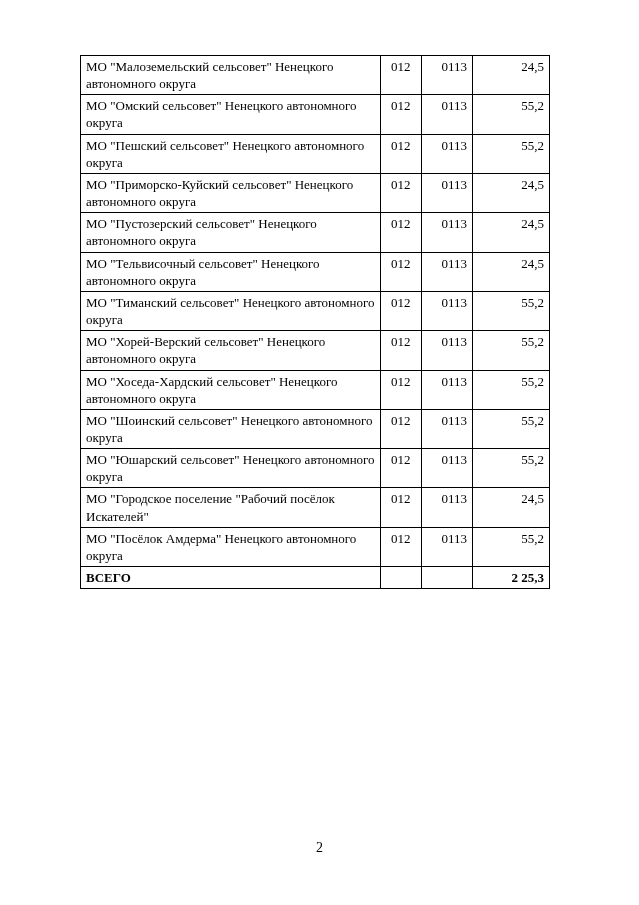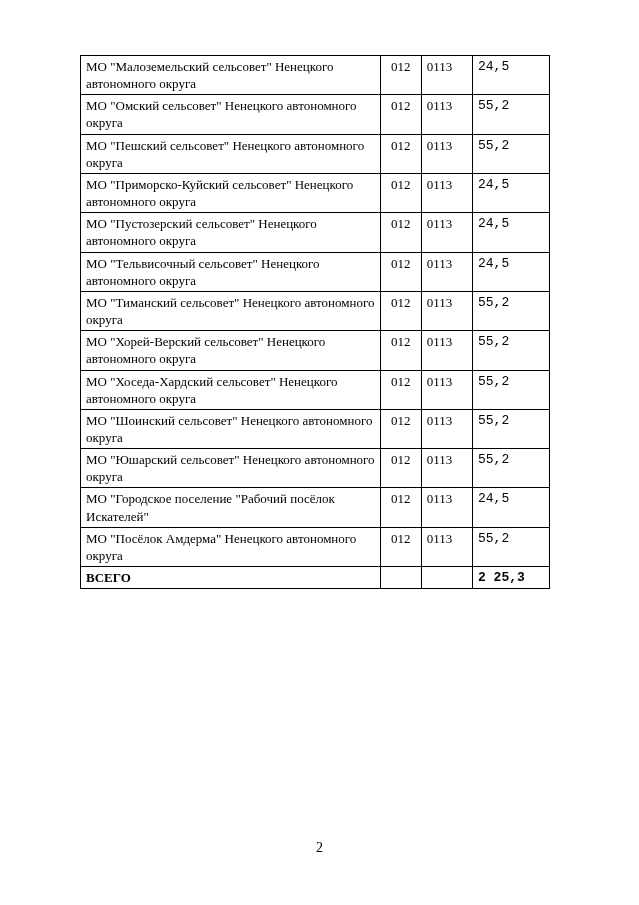--- a/index.html
+++ b/index.html
@@ -24,22 +24,22 @@
   table.report td {
     border: 1px solid #000;
     font-size: 13px;
     line-height: 1.32;
     padding: 2px 5px;
     vertical-align: top;
     box-sizing: border-box;
   }
   td.name { width: 292px; }
   td.code { width: 40px; text-align: center; vertical-align: bottom; padding-bottom: 4px; }
-  td.section { width: 50px; text-align: left; vertical-align: bottom; padding-bottom: 4px; }
-  td.amount { width: 75px; vertical-align: bottom; padding-bottom: 4px; padding-right: 7px; font-family: Liberation Mono, monospace; }
+  td.section { width: 50px; text-align: right; vertical-align: bottom; padding-bottom: 4px; }
+  td.amount { width: 75px; text-align: right; vertical-align: bottom; padding-bottom: 4px; padding-right: 7px; }
   tr.data-row td.name { height: 36px; }
   tr.total-row td { font-weight: bold; }
   tr.total-row td.name { height: 18px; margin-left: 28px; }
   .page-number {
     position: absolute;
     left: 0;
     right: 0;
     top: 840px;
     text-align: center;
     font-size: 14px;

